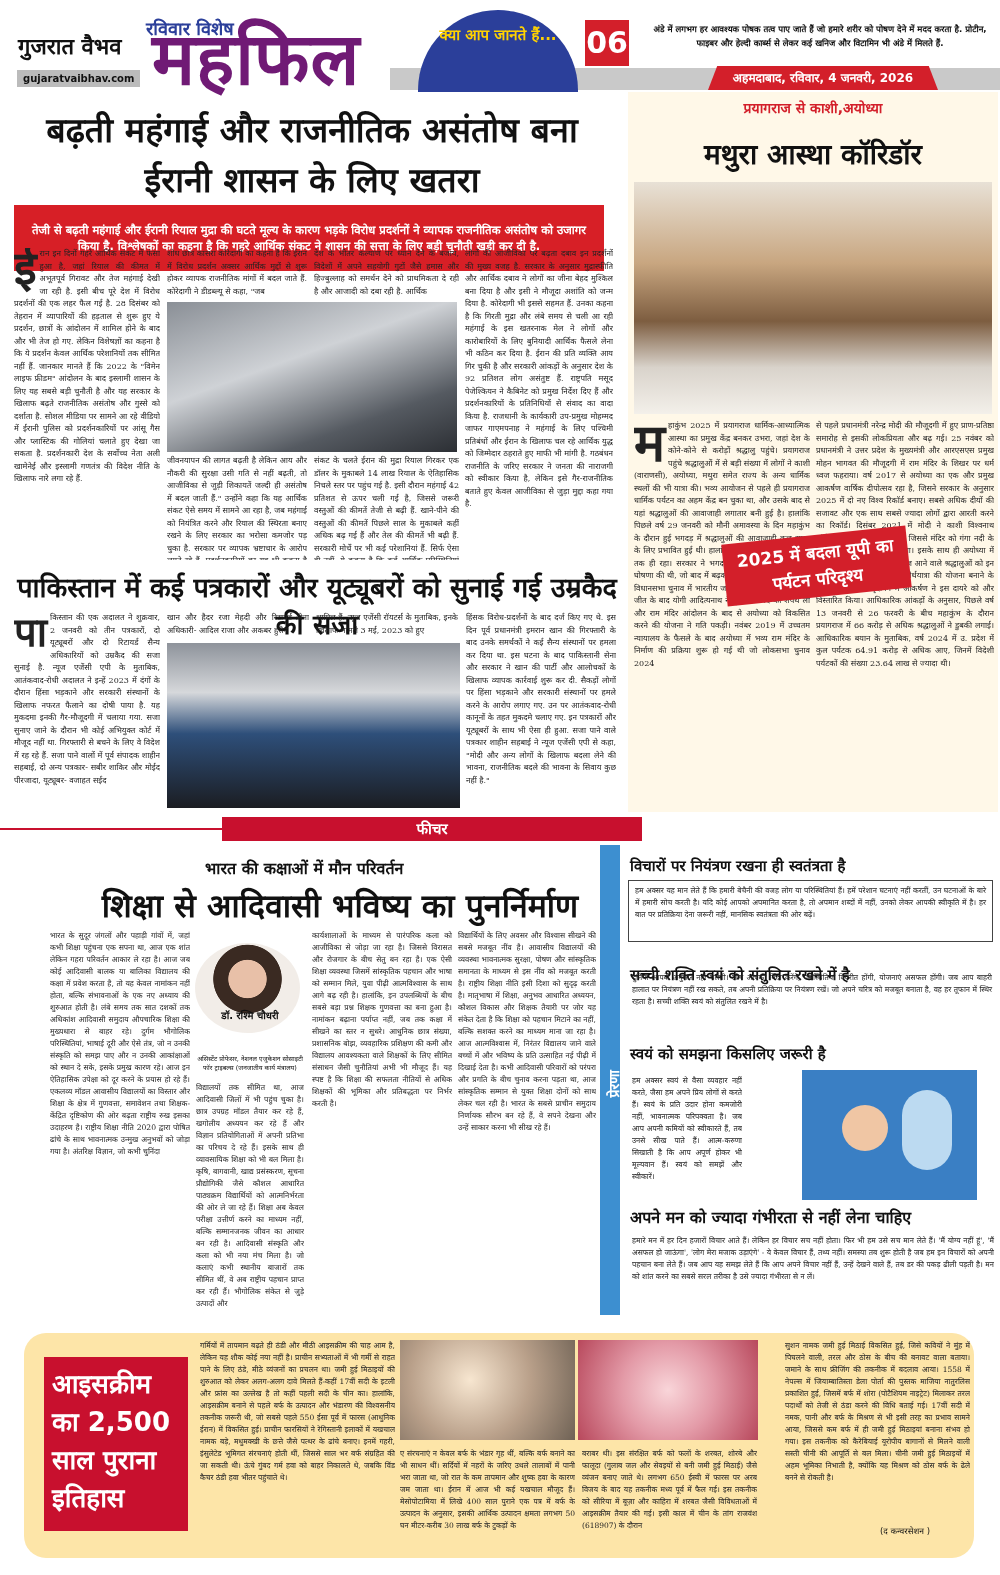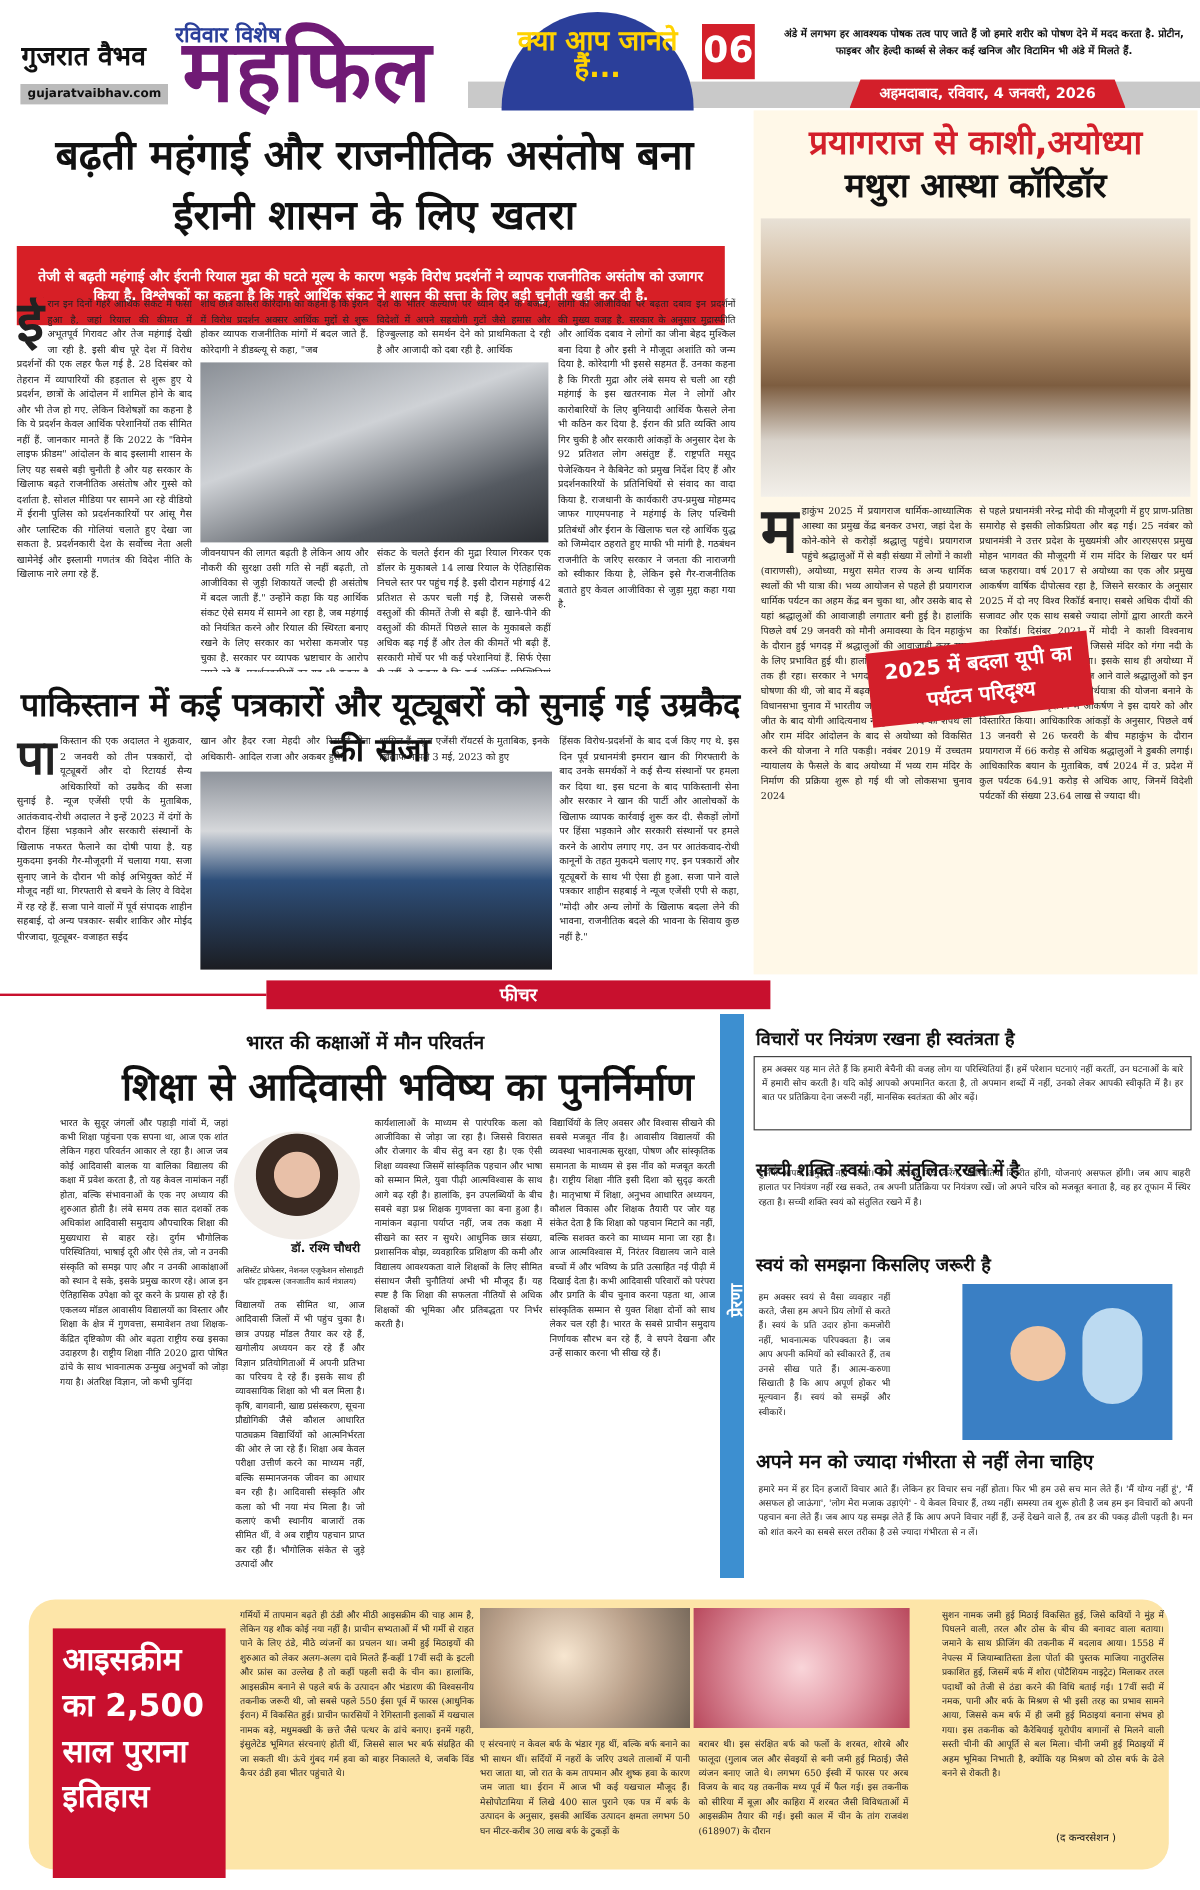--- a/index.html
+++ b/index.html
@@ -7,49 +7,49 @@
 .abs{position:absolute}
 .body-text{font-family:"DejaVu Serif",serif;font-size:8px;line-height:12.5px;color:#222;text-align:justify}
 .hl{font-family:"DejaVu Sans",sans-serif;font-weight:bold;color:#111}
 .col{position:absolute;overflow:hidden}
 
 #brand{left:18px;top:30px;font-size:22px;font-weight:bold}
 #site{left:17px;top:70px;background:#bbb;font-size:10px;font-weight:bold;padding:3px 6px}
 #ravivar{left:146px;top:16px;color:#2b3f9a;font-size:18px;font-weight:bold}
 #mahfil{left:152px;top:28px;color:#701a75;font-size:72px;font-weight:bold;line-height:62px;letter-spacing:1px}
 #greybar{left:390px;top:68px;width:610px;height:22px;background:#c9c9c9}
-#kya{left:418px;top:10px;width:160px;height:82px;background:#2b3f9a;border-radius:80px 80px 0 0;color:#ffd200;font-weight:bold;font-size:23px;text-align:center;padding-top:14px;line-height:22px}
+#kya{left:418px;top:10px;width:160px;height:82px;background:#2b3f9a;border-radius:80px 80px 0 0;color:#ffd200;font-weight:bold;font-size:15px;text-align:center;padding-top:14px;line-height:22px}
 #pageno{left:585px;top:20px;width:44px;height:46px;background:#d31f2a;color:#fff;font-size:30px;font-weight:bold;text-align:center;line-height:46px}
 #eggtxt{left:650px;top:22px;width:340px;font-size:8.5px;line-height:14px;text-align:center;font-weight:bold}
 #dateband{left:708px;top:66px;width:230px;height:24px;background:#d31f2a;color:#fff;font-size:12px;font-weight:bold;text-align:center;line-height:24px;clip-path:polygon(4% 0,96% 0,100% 100%,0 100%)}
 
 #h1{left:12px;top:105px;width:600px;font-size:34px;line-height:50px;text-align:center}
 #dek{left:14px;top:205px;width:590px;background:#d71f26;color:#fff;font-size:11.5px;font-weight:bold;line-height:16px;text-align:center;padding:17px 6px}
 .dropcap{float:left;font-size:46px;line-height:40px;font-weight:bold;font-family:"DejaVu Sans",sans-serif;margin-right:3px}
 .photo{position:absolute;background:linear-gradient(160deg,#8a8f96,#cfd2d6 40%,#555a61 75%,#2c2f34)}
 
 #corr{left:628px;top:92px;width:370px;height:720px;background:#fff8e8}
-#corr-h1{left:628px;top:98px;width:370px;text-align:center;color:#d31f2a;font-size:28px;font-weight:bold}
+#corr-h1{left:628px;top:98px;width:370px;text-align:center;color:#d31f2a;font-size:14px;font-weight:bold}
 #corr-h2{left:628px;top:134px;width:370px;text-align:center;font-size:28px;font-weight:bold}
 #corr-photo{left:634px;top:182px;width:358px;height:232px;background:linear-gradient(180deg,#e8e1d6 0%,#c8a680 35%,#7d5d40 60%,#d9d3cb 80%,#f3f0ea 100%)}
 #up-badge{left:724px;top:535px;width:185px;height:62px;background:#d31f2a;color:#fff;font-weight:bold;font-size:17px;text-align:center;line-height:26px;padding-top:5px;transform:rotate(-6deg)}
 
 #h2{left:12px;top:568px;width:610px;font-size:27px;text-align:center}
 
 #featbar{left:222px;top:817px;width:420px;height:24px;background:#c8102e;color:#fff;text-align:center;font-size:15px;font-weight:bold;line-height:24px}
 #featline{left:0;top:828px;width:222px;height:2px;background:#c8102e}
 #feat-kicker{left:205px;top:857px;font-size:16px;font-weight:bold}
 #feat-h{left:50px;top:883px;width:580px;font-size:32px;font-weight:bold;text-align:center}
 #prerna-bar{left:600px;top:845px;width:20px;height:470px;background:#3d8fd0}
 #prerna-label{left:604px;top:1070px;color:#fff;font-size:14px;font-weight:bold;writing-mode:vertical-rl;transform:rotate(180deg)}
 .ph{position:absolute;font-weight:bold;font-size:15px;text-align:left;width:360px;left:630px}
 .pbox{position:absolute;left:628px;width:365px;border:1px solid #444;padding:4px 6px}
 #avatar{left:195px;top:943px;width:105px;height:90px;border-radius:50%;background:radial-gradient(circle at 50% 40%,#e8c0a8 0 25%,#3a2a22 26% 45%,#f2ede8 46%)}
 #icebox{left:24px;top:1333px;width:950px;height:225px;background:#fde5a8;border-radius:22px}
-#icetitle{left:44px;top:1357px;width:144px;height:208px;background:#c8102e;color:#fff;font-size:26px;font-weight:bold;line-height:38px;padding:8px 8px}
+#icetitle{left:44px;top:1357px;width:144px;height:174px;background:#c8102e;color:#fff;font-size:26px;font-weight:bold;line-height:38px;padding:8px 8px}
 .ice-img{position:absolute;background:radial-gradient(circle at 40% 40%,#f7e6d0,#b9a08a 50%,#6f6255)}
 </style>
 </head>
 <body>
 
 <div class="abs" id="brand">गुजरात वैभव</div>
 <div class="abs" id="site">gujaratvaibhav.com</div>
 <div class="abs" id="greybar"></div>
 <div class="abs" id="ravivar">रविवार विशेष</div>
 <div class="abs" id="mahfil">महफिल</div>
@@ -82,21 +82,21 @@
 <div class="col body-text" style="left:316px;top:612px;width:142px;height:28px">शामिल हैं. न्यूज एजेंसी रॉयटर्स के मुताबिक, इनके खिलाफ मामले 3 मई, 2023 को हुए</div>
 <div class="photo" style="left:167px;top:643px;width:293px;height:165px;background:linear-gradient(180deg,#8e939b,#d6d8db 30%,#2e4f7a 55%,#1b1d22 100%)"></div>
 <div class="col body-text" style="left:466px;top:612px;width:150px;height:195px">हिंसक विरोध-प्रदर्शनों के बाद दर्ज किए गए थे. इस दिन पूर्व प्रधानमंत्री इमरान खान की गिरफ्तारी के बाद उनके समर्थकों ने कई सैन्य संस्थानों पर हमला कर दिया था. इस घटना के बाद पाकिस्तानी सेना और सरकार ने खान की पार्टी और आलोचकों के खिलाफ व्यापक कार्रवाई शुरू कर दी. सैकड़ों लोगों पर हिंसा भड़काने और सरकारी संस्थानों पर हमले करने के आरोप लगाए गए. उन पर आतंकवाद-रोधी कानूनों के तहत मुकदमे चलाए गए. इन पत्रकारों और यूट्यूबरों के साथ भी ऐसा ही हुआ. सजा पाने वाले पत्रकार शाहीन सहबाई ने न्यूज एजेंसी एपी से कहा, "मोदी और अन्य लोगों के खिलाफ बदला लेने की भावना, राजनीतिक बदले की भावना के सिवाय कुछ नहीं है."</div>
 
 <div class="abs" id="featline"></div>
 <div class="abs" id="featbar">फीचर</div>
 <div class="abs hl" id="feat-kicker">भारत की कक्षाओं में मौन परिवर्तन</div>
 <div class="abs hl" id="feat-h">शिक्षा से आदिवासी भविष्य का पुनर्निर्माण</div>
 <div class="col body-text" style="left:50px;top:930px;width:140px;height:395px;font-size:7.6px;line-height:12px">भारत के सुदूर जंगलों और पहाड़ी गांवों में, जहां कभी शिक्षा पहुंचना एक सपना था, आज एक शांत लेकिन गहरा परिवर्तन आकार ले रहा है। आज जब कोई आदिवासी बालक या बालिका विद्यालय की कक्षा में प्रवेश करता है, तो यह केवल नामांकन नहीं होता, बल्कि संभावनाओं के एक नए अध्याय की शुरुआत होती है। लंबे समय तक सात दशकों तक अधिकांश आदिवासी समुदाय औपचारिक शिक्षा की मुख्यधारा से बाहर रहे। दुर्गम भौगोलिक परिस्थितियां, भाषाई दूरी और ऐसे तंत्र, जो न उनकी संस्कृति को समझ पाए और न उनकी आकांक्षाओं को स्थान दे सके, इसके प्रमुख कारण रहे। आज इन ऐतिहासिक उपेक्षा को दूर करने के प्रयास हो रहे हैं। एकलव्य मॉडल आवासीय विद्यालयों का विस्तार और शिक्षा के क्षेत्र में गुणवत्ता, समावेशन तथा शिक्षक-केंद्रित दृष्टिकोण की ओर बढ़ता राष्ट्रीय रुख इसका उदाहरण है। राष्ट्रीय शिक्षा नीति 2020 द्वारा पोषित ढांचे के साथ भावनात्मक उन्मुख अनुभवों को जोड़ा गया है। अंतरिक्ष विज्ञान, जो कभी चुनिंदा</div>
 <div class="abs" id="avatar"></div>
-<div class="abs hl" style="left:200px;top:1032px;width:100px;text-align:right;font-size:10px">डॉ. रश्मि चौधरी</div>
+<div class="abs hl" style="left:200px;top:1008px;width:100px;text-align:center;font-size:10px">डॉ. रश्मि चौधरी</div>
 <div class="abs" style="left:196px;top:1055px;width:108px;text-align:center;font-size:6.5px;line-height:9px">असिस्टेंट प्रोफेसर, नेशनल एजुकेशन सोसाइटी फॉर ट्राइबल्स (जनजातीय कार्य मंत्रालय)</div>
 <div class="col body-text" style="left:196px;top:1082px;width:108px;height:245px;font-size:7.6px;line-height:12px">विद्यालयों तक सीमित था, आज आदिवासी जिलों में भी पहुंच चुका है। छात्र उपग्रह मॉडल तैयार कर रहे हैं, खगोलीय अध्ययन कर रहे हैं और विज्ञान प्रतियोगिताओं में अपनी प्रतिभा का परिचय दे रहे हैं। इसके साथ ही व्यावसायिक शिक्षा को भी बल मिला है। कृषि, बागवानी, खाद्य प्रसंस्करण, सूचना प्रौद्योगिकी जैसे कौशल आधारित पाठ्यक्रम विद्यार्थियों को आत्मनिर्भरता की ओर ले जा रहे हैं। शिक्षा अब केवल परीक्षा उत्तीर्ण करने का माध्यम नहीं, बल्कि सम्मानजनक जीवन का आधार बन रही है। आदिवासी संस्कृति और कला को भी नया मंच मिला है। जो कलाएं कभी स्थानीय बाजारों तक सीमित थीं, वे अब राष्ट्रीय पहचान प्राप्त कर रही हैं। भौगोलिक संकेत से जुड़े उत्पादों और</div>
 <div class="col body-text" style="left:312px;top:930px;width:140px;height:395px;font-size:7.6px;line-height:12px">कार्यशालाओं के माध्यम से पारंपरिक कला को आजीविका से जोड़ा जा रहा है। जिससे विरासत और रोजगार के बीच सेतु बन रहा है। एक ऐसी शिक्षा व्यवस्था जिसमें सांस्कृतिक पहचान और भाषा को सम्मान मिले, युवा पीढ़ी आत्मविश्वास के साथ आगे बढ़ रही है। हालांकि, इन उपलब्धियों के बीच सबसे बड़ा प्रश्न शिक्षक गुणवत्ता का बना हुआ है। नामांकन बढ़ाना पर्याप्त नहीं, जब तक कक्षा में सीखने का स्तर न सुधरे। आधुनिक छात्र संख्या, प्रशासनिक बोझ, व्यवहारिक प्रशिक्षण की कमी और विद्यालय आवश्यकता वाले शिक्षकों के लिए सीमित संसाधन जैसी चुनौतियां अभी भी मौजूद हैं। यह स्पष्ट है कि शिक्षा की सफलता नीतियों से अधिक शिक्षकों की भूमिका और प्रतिबद्धता पर निर्भर करती है।</div>
 <div class="col body-text" style="left:458px;top:930px;width:138px;height:395px;font-size:7.6px;line-height:12px">विद्यार्थियों के लिए अवसर और विश्वास सीखने की सबसे मजबूत नींव है। आवासीय विद्यालयों की व्यवस्था भावनात्मक सुरक्षा, पोषण और सांस्कृतिक समानता के माध्यम से इस नींव को मजबूत करती है। राष्ट्रीय शिक्षा नीति इसी दिशा को सुदृढ़ करती है। मातृभाषा में शिक्षा, अनुभव आधारित अध्ययन, कौशल विकास और शिक्षक तैयारी पर जोर यह संकेत देता है कि शिक्षा को पहचान मिटाने का नहीं, बल्कि सशक्त करने का माध्यम माना जा रहा है। आज आत्मविश्वास में, निरंतर विद्यालय जाने वाले बच्चों में और भविष्य के प्रति उत्साहित नई पीढ़ी में दिखाई देता है। कभी आदिवासी परिवारों को परंपरा और प्रगति के बीच चुनाव करना पड़ता था, आज सांस्कृतिक सम्मान से युक्त शिक्षा दोनों को साथ लेकर चल रही है। भारत के सबसे प्राचीन समुदाय निर्णायक सौरभ बन रहे हैं, वे सपने देखना और उन्हें साकार करना भी सीख रहे हैं।</div>
 
 <div class="abs" id="prerna-bar"></div>
 <div class="abs" id="prerna-label">प्रेरणा</div>
 <div class="ph hl" style="top:855px">विचारों पर नियंत्रण रखना ही स्वतंत्रता है</div>
 <div class="pbox body-text" style="top:880px;height:62px;font-size:7.5px;line-height:12px">हम अक्सर यह मान लेते हैं कि हमारी बेचैनी की वजह लोग या परिस्थितियां हैं। हमें परेशान घटनाएं नहीं करतीं, उन घटनाओं के बारे में हमारी सोच करती है। यदि कोई आपको अपमानित करता है, तो अपमान शब्दों में नहीं, उनको लेकर आपकी स्वीकृति में है। हर बात पर प्रतिक्रिया देना जरूरी नहीं, मानसिक स्वतंत्रता की ओर बढ़ें।</div>
 <div class="ph hl" style="top:964px">सच्ची शक्ति स्वयं को संतुलित रखने में है</div>

